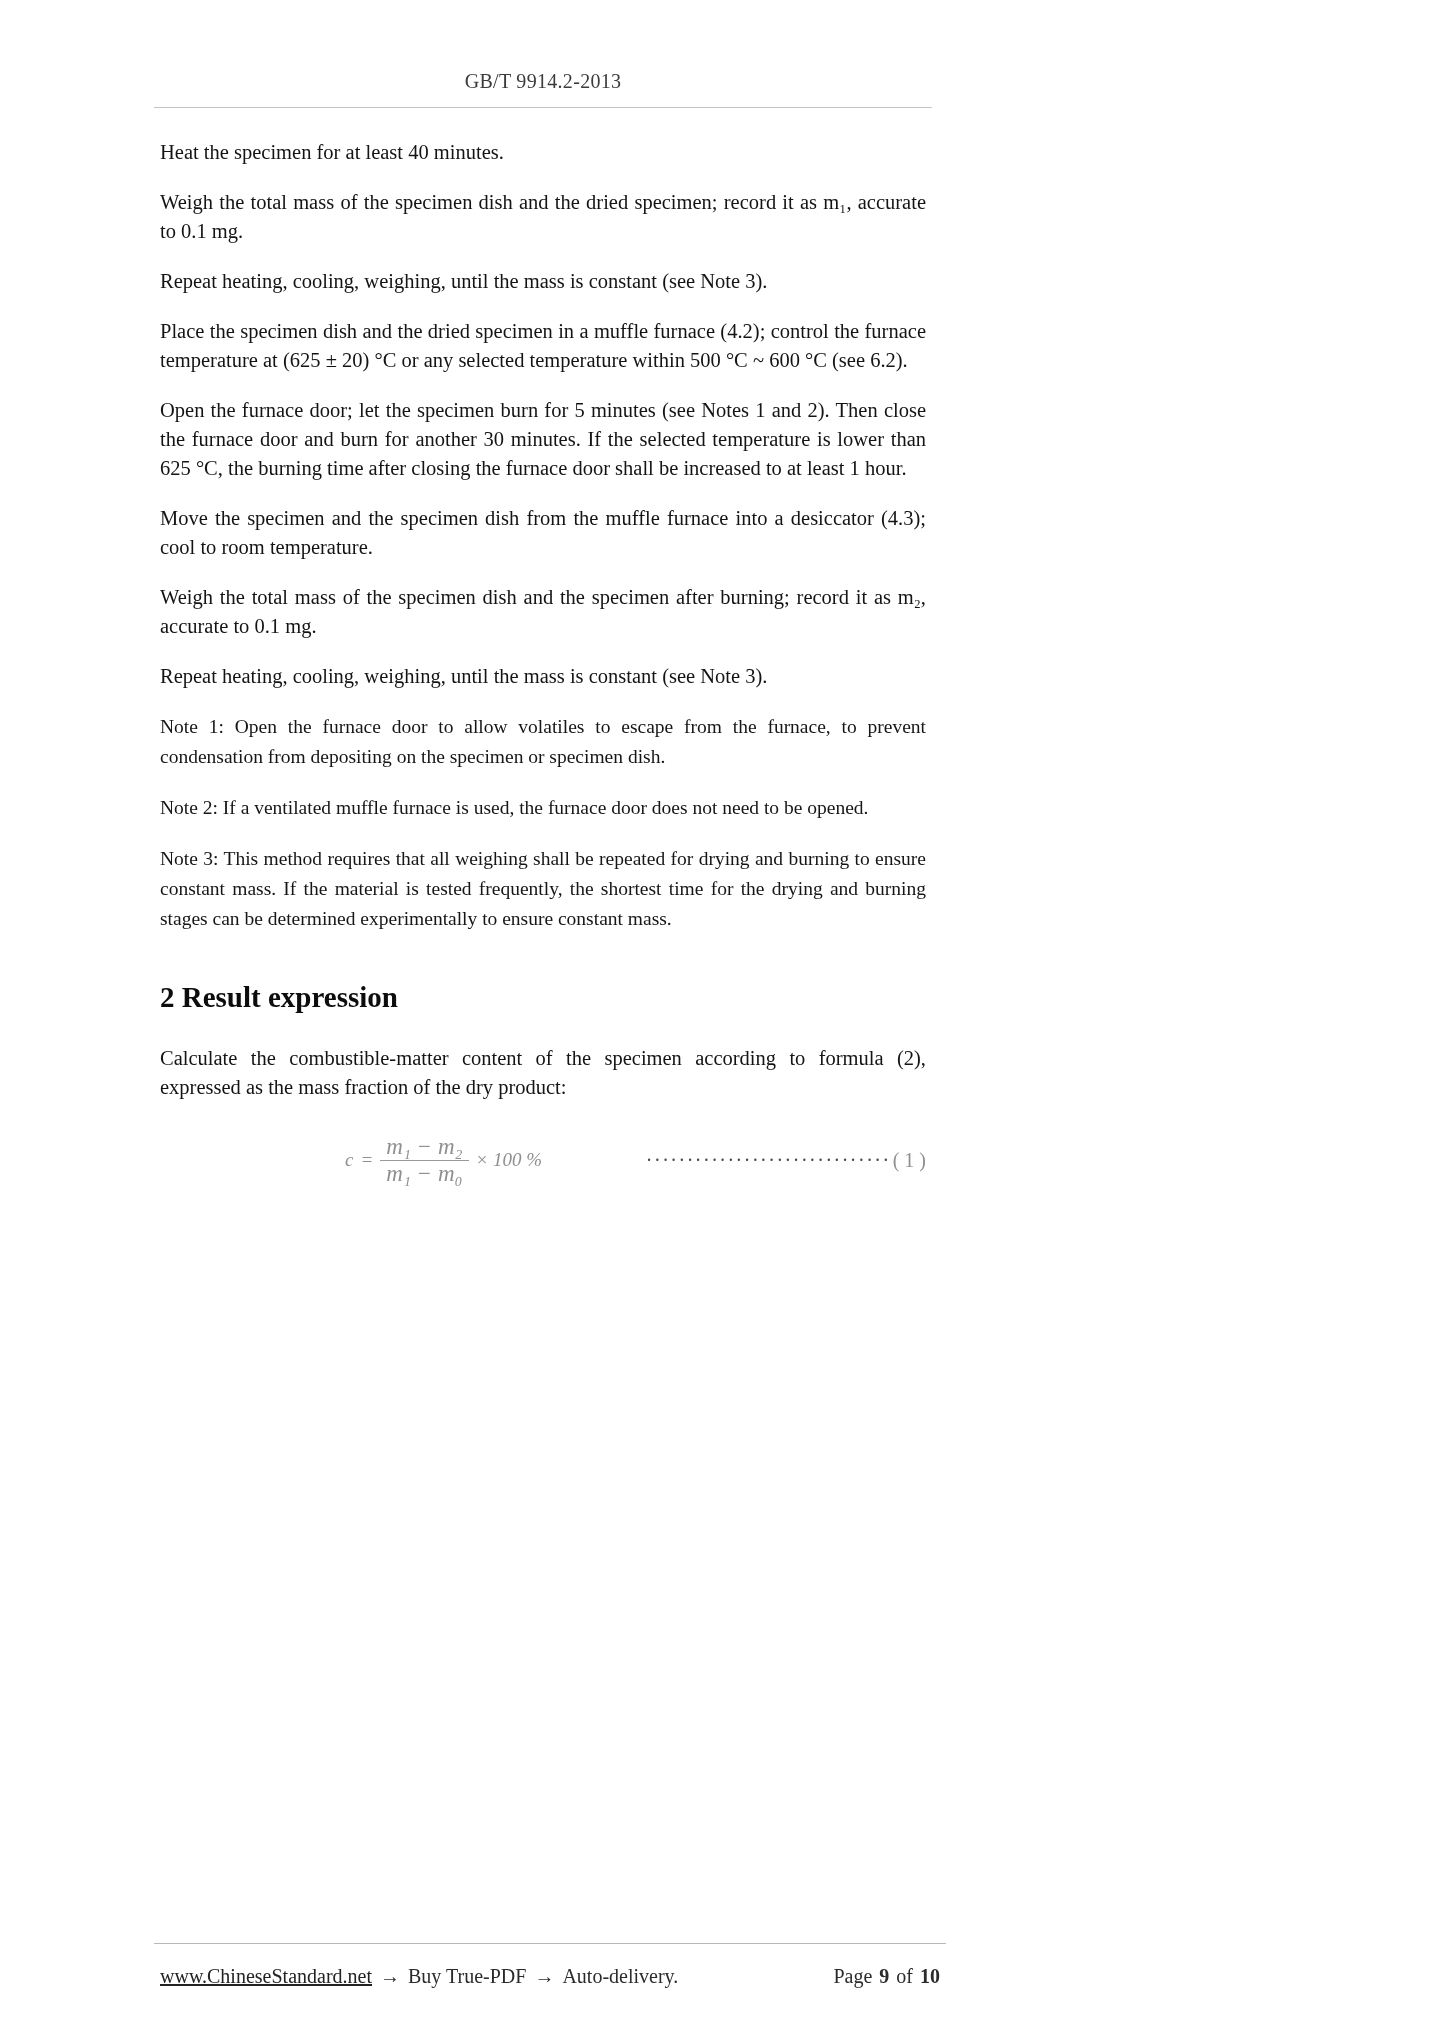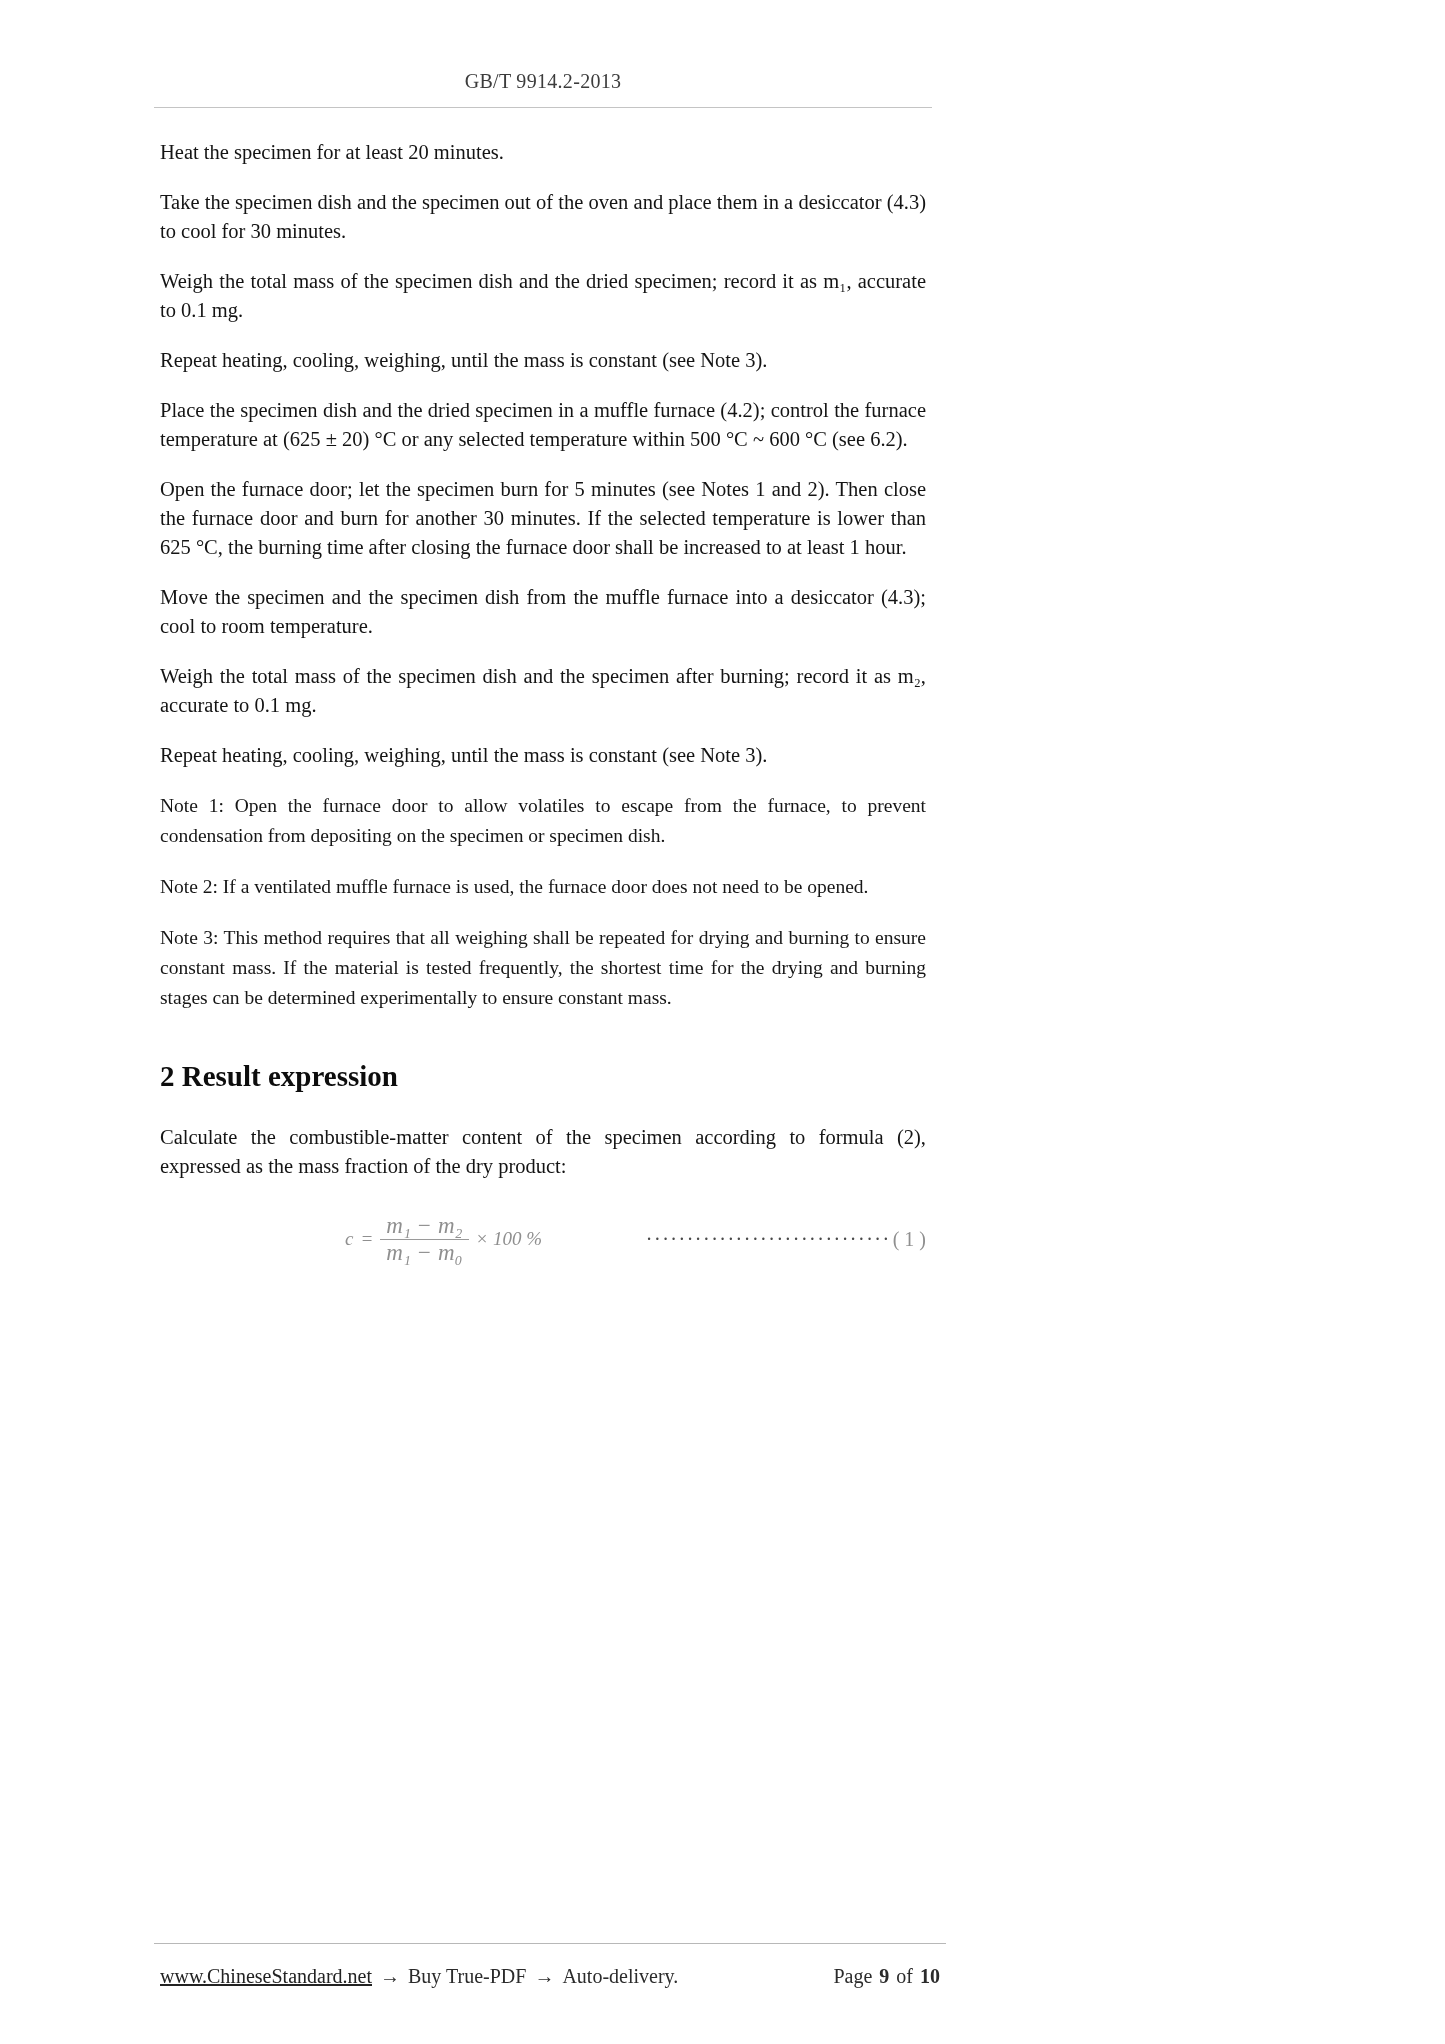--- a/index.html
+++ b/index.html
@@ -137,22 +137,21 @@
 </head>
 <body>
 
 <div class="page">
   <div class="content">
 
     <div class="doc-header">GB/T 9914.2-2013</div>
     <hr class="header-rule">
 
     <div class="body-text">
-      <p class="para">Heat the specimen for at least 20 minutes.</p>
-      <p class="para">Take the specimen dish and the specimen out of the oven and place them in a desiccator (4.3) to cool for 30 minutes.</p>
+      <p class="para">Heat the specimen for at least 40 minutes.</p>
       <p class="para">Weigh the total mass of the specimen dish and the dried specimen; record it as m₁, accurate to 0.1 mg.</p>
       <p class="para">Repeat heating, cooling, weighing, until the mass is constant (see Note 3).</p>
 
 
       <p class="para">Place the specimen dish and the dried specimen in a muffle furnace (4.2); control the furnace temperature at (625 ± 20) °C or any selected temperature within 500 °C ~ 600 °C (see 6.2).</p>
       <p class="para">Open the furnace door; let the specimen burn for 5 minutes (see Notes 1 and 2). Then close the furnace door and burn for another 30 minutes. If the selected temperature is lower than 625 °C, the burning time after closing the furnace door shall be increased to at least 1 hour.</p>
       <p class="para">Move the specimen and the specimen dish from the muffle furnace into a desiccator (4.3); cool to room temperature.</p>
       <p class="para">Weigh the total mass of the specimen dish and the specimen after burning; record it as m₂, accurate to 0.1 mg.</p>
       <p class="para">Repeat heating, cooling, weighing, until the mass is constant (see Note 3).</p>
 

